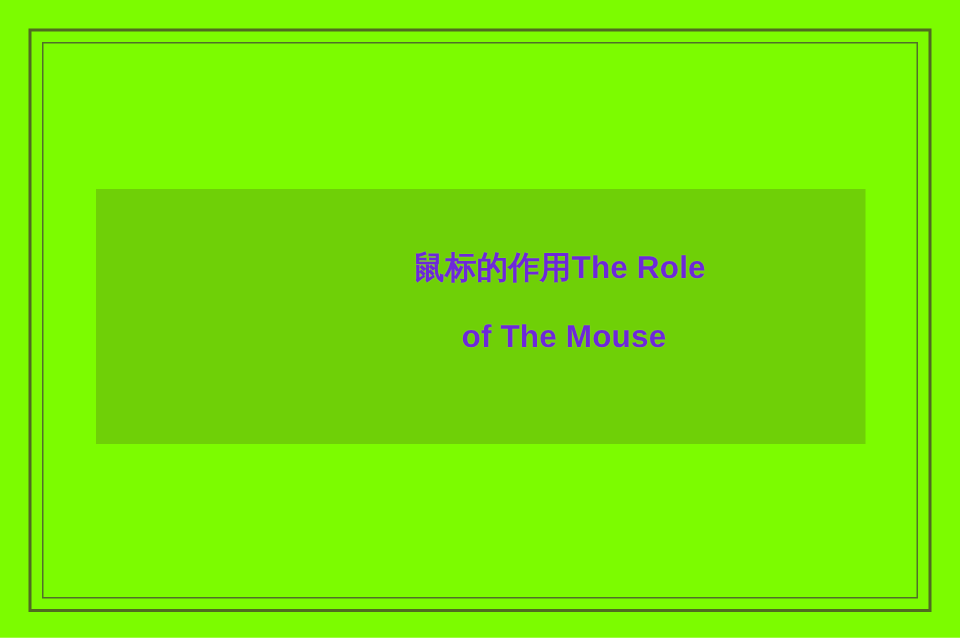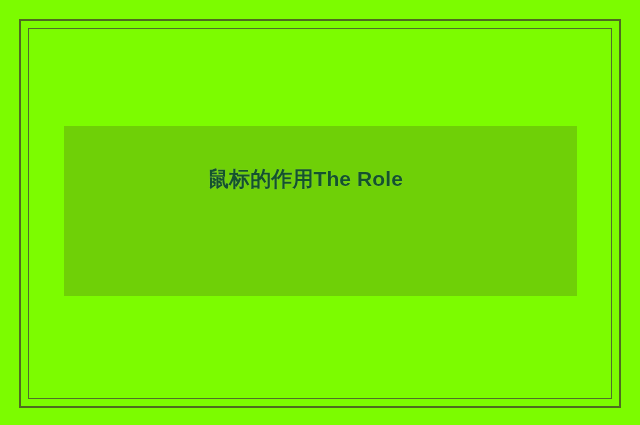--- a/index.html
+++ b/index.html
@@ -58,41 +58,42 @@
 
   .title-block {
     position: absolute;
     left: 144px;
     top: 40px;
     width: 330px;
   }
 
   .title-line {
     display: block;
-    color: #14532d;
+    color: #6d28d9;
     font-size: 21px;
     font-weight: bold;
     line-height: 26px;
     letter-spacing: 0.1px;
     white-space: pre;
-    text-align: left;
+    text-align: center;
     text-shadow: 0 0 1px rgba(247,249,244,0.35);
   }
 
   .title-line + .title-line {
     margin-top: 20px;
   }
 </style>
 </head>
 <body>
 
 <div class="slide">
 
   <div class="frame-outer"></div>
   <div class="frame-inner"></div>
 
   <div class="content-panel">
     <div class="title-block">
       <span class="title-line">鼠标的作用The Role</span>
+      <span class="title-line"> of The Mouse</span>
     </div>
   </div>
 
 </div>
 
 </body></html>

